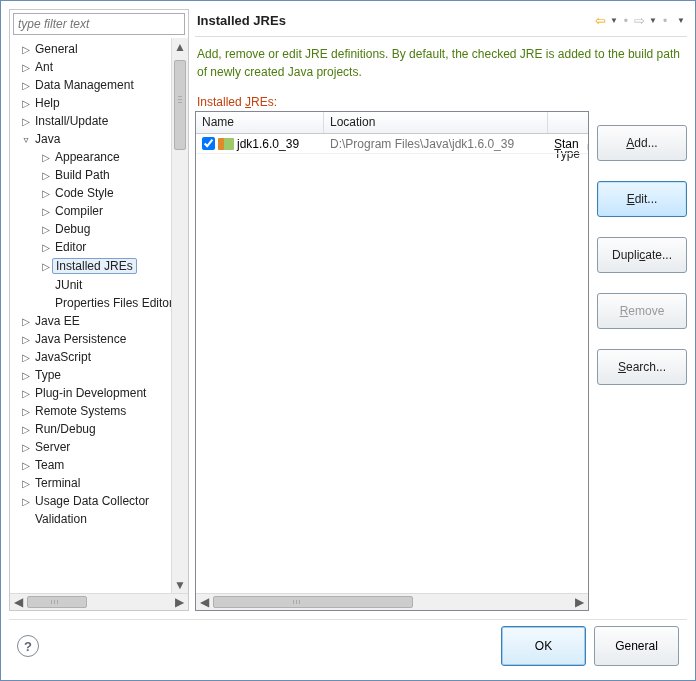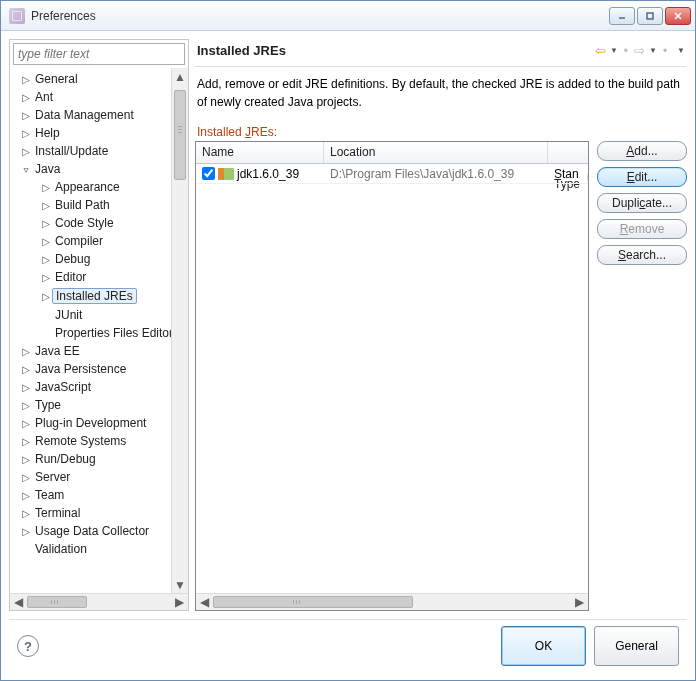--- a/index.html
+++ b/index.html
@@ -49,21 +49,21 @@
 .section-head { display:flex; align-items:center; padding: 4px 2px 8px 2px; border-bottom: 1px solid #ddd; }
 .section-title { font-weight: bold; font-size: 13px; color: #222; flex:1; }
 .nav-arrows { display:flex; align-items:center; gap:4px; }
 .nav-sep { color:#bbb; padding:0 2px; }
 .arrow-ico { font-size: 13px; line-height:1; }
 .arrow-back { color: #f0a400; }
 .arrow-fwd { color: #bbb; }
 .drop { font-size: 8px; color:#555; }
 .menu-drop { font-size: 8px; color:#555; margin-left:4px; }
 
-.desc { color:#000000; padding: 8px 2px; line-height: 1.5; }
+.desc { color:#4d7c0f; padding: 8px 2px; line-height: 1.5; }
 
 .table-label { padding: 6px 0 2px 2px; color:#c2410c; }
 .table-label u { text-decoration: underline; }
 
 .table-area { flex:1; display:flex; gap:8px; min-height:0; }
 .table-box { flex:1; border:1px solid #828790; display:flex; flex-direction:column; min-width:0; background:#fff; }
 .thead { display:flex; background:linear-gradient(#fff,#f0f3f7); border-bottom:1px solid #c9c9c9; height:22px; }
 .th { padding: 3px 6px; border-right:1px solid #d9dde2; color:#222; }
 .th.name { width: 128px; }
 .th.loc { flex:1; }
@@ -71,58 +71,36 @@
 .tbody { flex:1; position:relative; overflow:hidden; }
 .row { display:flex; align-items:center; height:20px; border-bottom:1px solid #f0f0f0; }
 .td { padding: 0 6px; white-space:nowrap; overflow:hidden; }
 .td.name { width:128px; display:flex; align-items:center; gap:3px; }
 .td.loc { flex:1; color:#737373; }
 .td.type { width:40px; }
 .chk { width:13px; height:13px; }
 .jre-ico { width:16px; height:12px; background:linear-gradient(90deg,#e08a2e 40%,#9cc96b 40%); display:inline-block; border-radius:1px; }
 
 .side-btns { width: 90px; display:flex; flex-direction:column; gap:6px; }
-.btn { height:20px; border:1px solid #8a9bab; border-radius:9px; background:linear-gradient(#fdfdfd,#e8ecef); color:#222; cursor:default; }
+.btn { height:36px; border:1px solid #8a9bab; border-radius:3px; background:linear-gradient(#fdfdfd,#e8ecef); color:#222; cursor:default;margin-top:14px; }
 .btn u { text-decoration: underline; }
 .btn.selected { background:linear-gradient(#eaf6ff,#c6e6ff); border-color:#3c7fb1; box-shadow: inset 0 0 0 1px #bfe4ff; }
 .btn:disabled { color:#9a9a9a; }
 
 .footer { display:flex; justify-content:space-between; align-items:center; padding: 6px 8px; border-top:1px solid #e0e0e0; }
 .help-ico { width:22px; height:22px; border:1.5px solid #7a8a9a; border-radius:50%; display:flex; align-items:center; justify-content:center; color:#5a6a7a; font-weight:bold; font-size:13px; }
 .footer-btns { display:flex; gap:8px; }
 .footer-btn { width:85px; height:40px; border:1px solid #8a9bab; border-radius:3px; background:linear-gradient(#fdfdfd,#e8ecef); }
 .footer-btn.default { border-color:#3c7fb1; box-shadow: 0 0 0 1px #9ecbef inset; background:linear-gradient(#f3faff,#d7ecfb); }
 </style>
 </head>
 <body>
 
 <div class="window">
 
-  <div class="titlebar">
-    <div class="titlebar-icon"></div>
-    <div class="titlebar-title">Preferences</div>
-    <div class="win-btns">
-      <div class="win-btn">
-          <svg viewBox="0 0 10 10">
-            <line x1="2" y1="7" x2="8" y2="7" stroke="currentColor" stroke-width="1.2"></line>
-          </svg>
-        </div>
-      <div class="win-btn">
-          <svg viewBox="0 0 10 10">
-            <rect x="2" y="2" width="6" height="6" fill="none" stroke="currentColor" stroke-width="1.2"></rect>
-          </svg>
-        </div>
-      <div class="win-btn close">
-          <svg viewBox="0 0 10 10">
-            <line x1="2" y1="2" x2="8" y2="8" stroke="#fff" stroke-width="1.4"></line>
-            <line x1="8" y1="2" x2="2" y2="8" stroke="#fff" stroke-width="1.4"></line>
-          </svg>
-        </div>
-    </div>
-  </div>
 
   <div class="body">
     <div class="panes">
 
       <div class="left-pane">
         <div class="filter-wrap">
           <input class="filter" placeholder="type filter text" style="">
         </div>
         <div class="tree-wrap">
           <div class="tree" id="tree">

